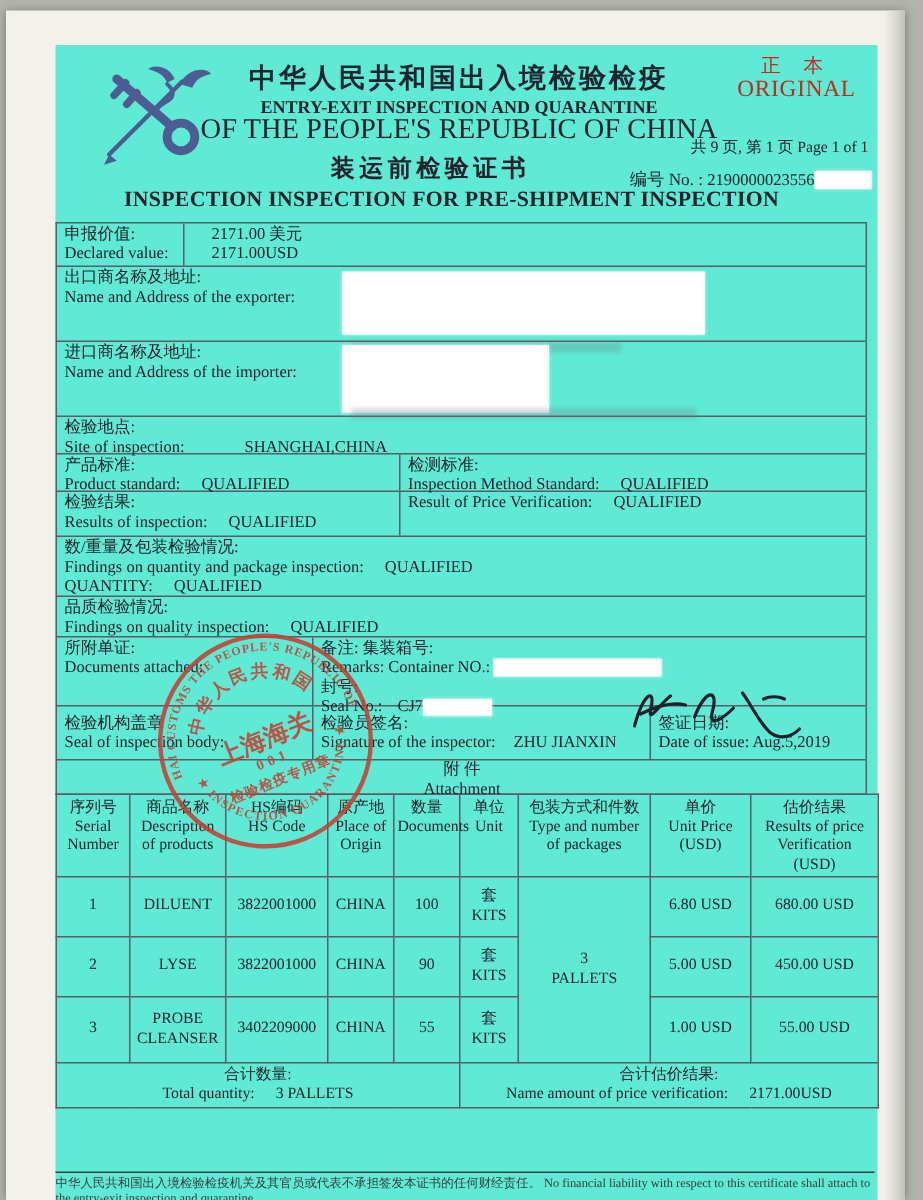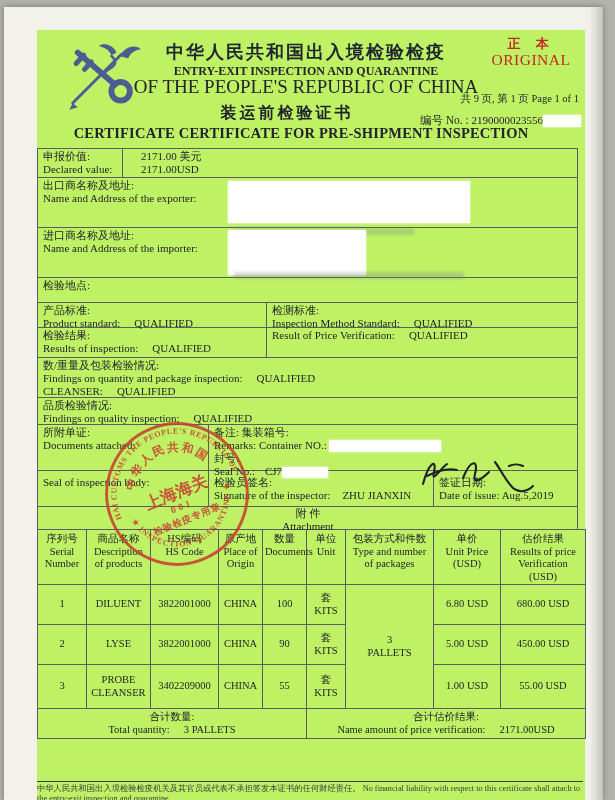--- a/index.html
+++ b/index.html
@@ -16,34 +16,34 @@
     background:#f2f1ea;
     box-shadow:0 0 6px rgba(0,0,0,.35);
     overflow:hidden;
   }
   .paper-fold{
     position:absolute;right:0;top:0;width:14px;height:100%;
     background:linear-gradient(to right,#f2f1ea,#d8d7d0 60%,#c2c2bc);
   }
   .cert{
     position:absolute;left:33px;top:23px;width:548px;height:770px;
-    background:#bef264;
+    background:#5eead4;
     font-size:11px;line-height:13px;
   }
   
   .hd{position:relative;height:118px;}
   .emblem{position:absolute;left:24px;top:12px;width:84px;height:70px;}
   .t-cn{position:absolute;left:100px;right:110px;top:12px;text-align:center;
         font-size:18px;line-height:20px;font-weight:bold;letter-spacing:2px;color:#1e2430;}
   .t-en1{position:absolute;left:90px;right:100px;top:33px;text-align:center;
          font-size:12px;line-height:16px;font-weight:bold;font-family:Liberation Serif, serif;}
   .t-en2{position:absolute;left:90px;right:100px;top:49px;text-align:center;
          font-size:19px;line-height:16px;font-weight:normal;}
   .orig{position:absolute;right:6px;top:6px;width:96px;text-align:center;color:#c22a20;}
-  .orig-cn{font-size:13px;font-weight:bold;letter-spacing:6px;line-height:15px;}
+  .orig-cn{font-size:13px;font-weight:normal;letter-spacing:6px;line-height:15px;}
   .orig-en{font-size:15.5px;font-weight:normal;line-height:18px;letter-spacing:.5px;}
   .pageinfo{position:absolute;right:6px;top:62px;font-size:10.5px;}
   .doc-cn{position:absolute;left:120px;width:260px;top:73px;text-align:center;
           font-size:16px;line-height:19px;font-weight:bold;letter-spacing:3px;}
   .serialline{position:absolute;right:4px;top:84px;font-size:11px;}
   .serialline .lab{font-weight:normal;font-size:11.5px;}
   .doc-en{position:absolute;left:0;right:20px;top:97px;text-align:center;
           font-size:14.5px;font-weight:bold;letter-spacing:.2px;}
   
   .itable{width:539px;border:1px solid #5c5c66;border-bottom:none;}
@@ -102,21 +102,21 @@
      <div class="orig">
        <div class="orig-cn">正 本</div>
        <div class="orig-en">ORIGINAL</div>
      </div>
      <div class="pageinfo">共 9 页, 第 1 页 Page 1 of 1</div>
      <div class="doc-cn">装运前检验证书</div>
      <div class="serialline">
        <span class="lab">编号 No. :</span>
        <span>2190000023556</span><span class="redact-inline" style="width:38px;height:12px"></span>
      </div>
-     <div class="doc-en">CERTIFICATE CERTIFICATE FOR PRE-SHIPMENT INSPECTION</div>
+     <div class="doc-en">INSPECTION INSPECTION FOR PRE-SHIPMENT INSPECTION</div>
    </div>
 
    <div class="itable">
 
      <div class="irow h29">
        <div class="icell w84">
          <div>申报价值:</div>
          <div>Declared value:</div>
        </div>
        <div class="icell grow" style="padding-left:18px">
@@ -139,20 +139,21 @@
          <div>Name and Address of the importer:</div>
        </div>
        <div class="smudge" style="left:196px;top:0;width:180px"></div>
        <div class="redact" style="left:190px;top:2px;width:138px;height:45px"></div>
        <div class="smudge" style="left:196px;top:44px;width:230px"></div>
      </div>
 
      <div class="irow h25">
        <div class="icell grow">
          <div>检验地点:</div>
+         <div><span>Site of inspection:</span><span class="val" style="margin-left:40px">SHANGHAI,CHINA</span></div>
        </div>
      </div>
 
      <div class="irow h25">
        <div class="icell w228">
          <div>产品标准:</div>
          <div><span>Product standard:</span><span class="val">QUALIFIED</span></div>
        </div>
        <div class="icell grow">
          <div>检测标准:</div>
@@ -167,21 +168,21 @@
        </div>
        <div class="icell grow">
          <div><span>Result of Price Verification:</span><span class="val">QUALIFIED</span></div>
        </div>
      </div>
 
      <div class="irow h40">
        <div class="icell grow">
          <div>数/重量及包装检验情况:</div>
          <div><span>Findings on quantity and package inspection:</span><span class="val">QUALIFIED</span></div>
-         <div><span>CLEANSER:</span><span class="val">QUALIFIED</span></div>
+         <div><span>QUANTITY:</span><span class="val">QUALIFIED</span></div>
        </div>
      </div>
 
      <div class="irow h27">
        <div class="icell grow">
          <div>品质检验情况:</div>
          <div><span>Findings on quality inspection:</span><span class="val">QUALIFIED</span></div>
        </div>
      </div>
 
@@ -193,20 +194,21 @@
        <div class="icell grow">
          <div>备注: 集装箱号:</div>
          <div><span>Remarks: Container NO.:</span> <span class="redact-inline" style="width:112px;height:12px"></span></div>
          <div>封号:</div>
          <div><span>Seal No.:</span><span class="val" style="margin-left:10px">CJ7</span><span class="redact-inline" style="width:46px;height:11px"></span></div>
        </div>
      </div>
 
      <div class="irow h36">
        <div class="icell w170" style="padding-top:5px">
+         <div>检验机构盖章</div>
          <div>Seal of inspection body:</div>
        </div>
        <div class="icell w225" style="padding-top:5px">
          <div>检验员签名:</div>
          <div><span>Signature of the inspector:</span><span class="val" style="margin-left:12px">ZHU JIANXIN</span></div>
        </div>
        <div class="icell grow" style="padding-top:5px">
          <div>签证日期:</div>
          <div>Date of issue: Aug.5,2019</div>
        </div>

